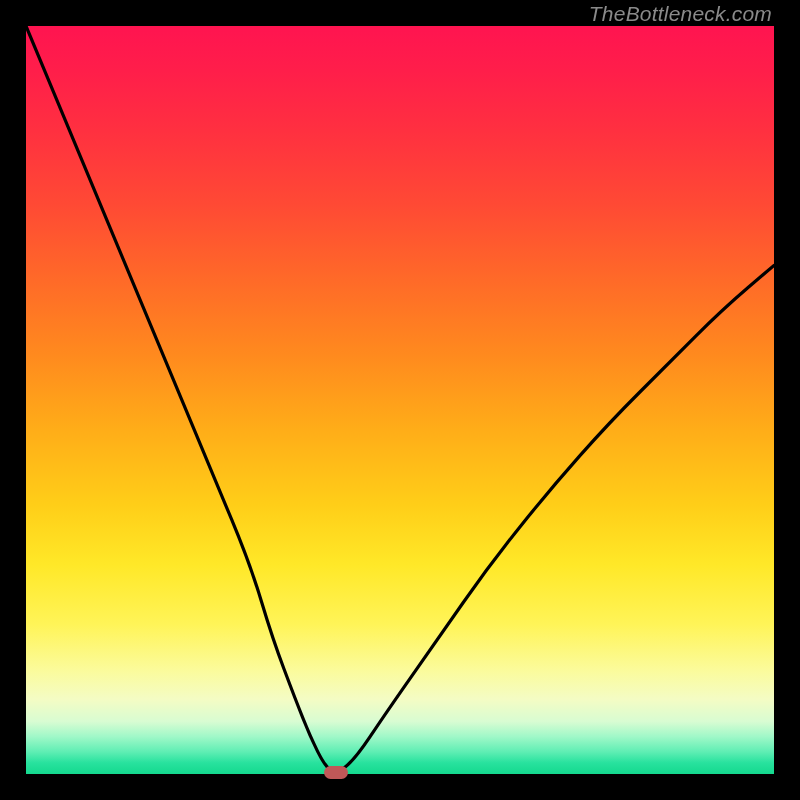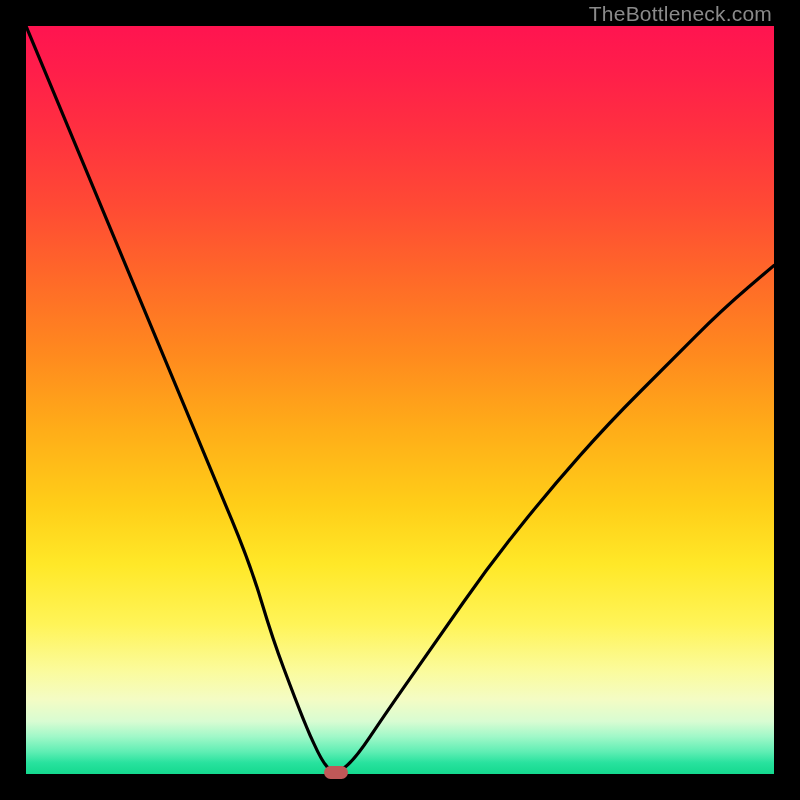--- a/index.html
+++ b/index.html
@@ -10,20 +10,21 @@
     overflow: hidden;
     background: #000;
     font-family: Arial, Helvetica, sans-serif;
   }
   .frame {
     position: absolute;
     top: 0; left: 0;
     width: 800px;
     height: 800px;
     background: #000;
+    font-style: italic;
   }
   .plot {
     position: absolute;
     top: 26px;
     left: 26px;
     width: 748px;
     height: 748px;
     
     background: linear-gradient(to bottom,
       #ff1450 0%,

